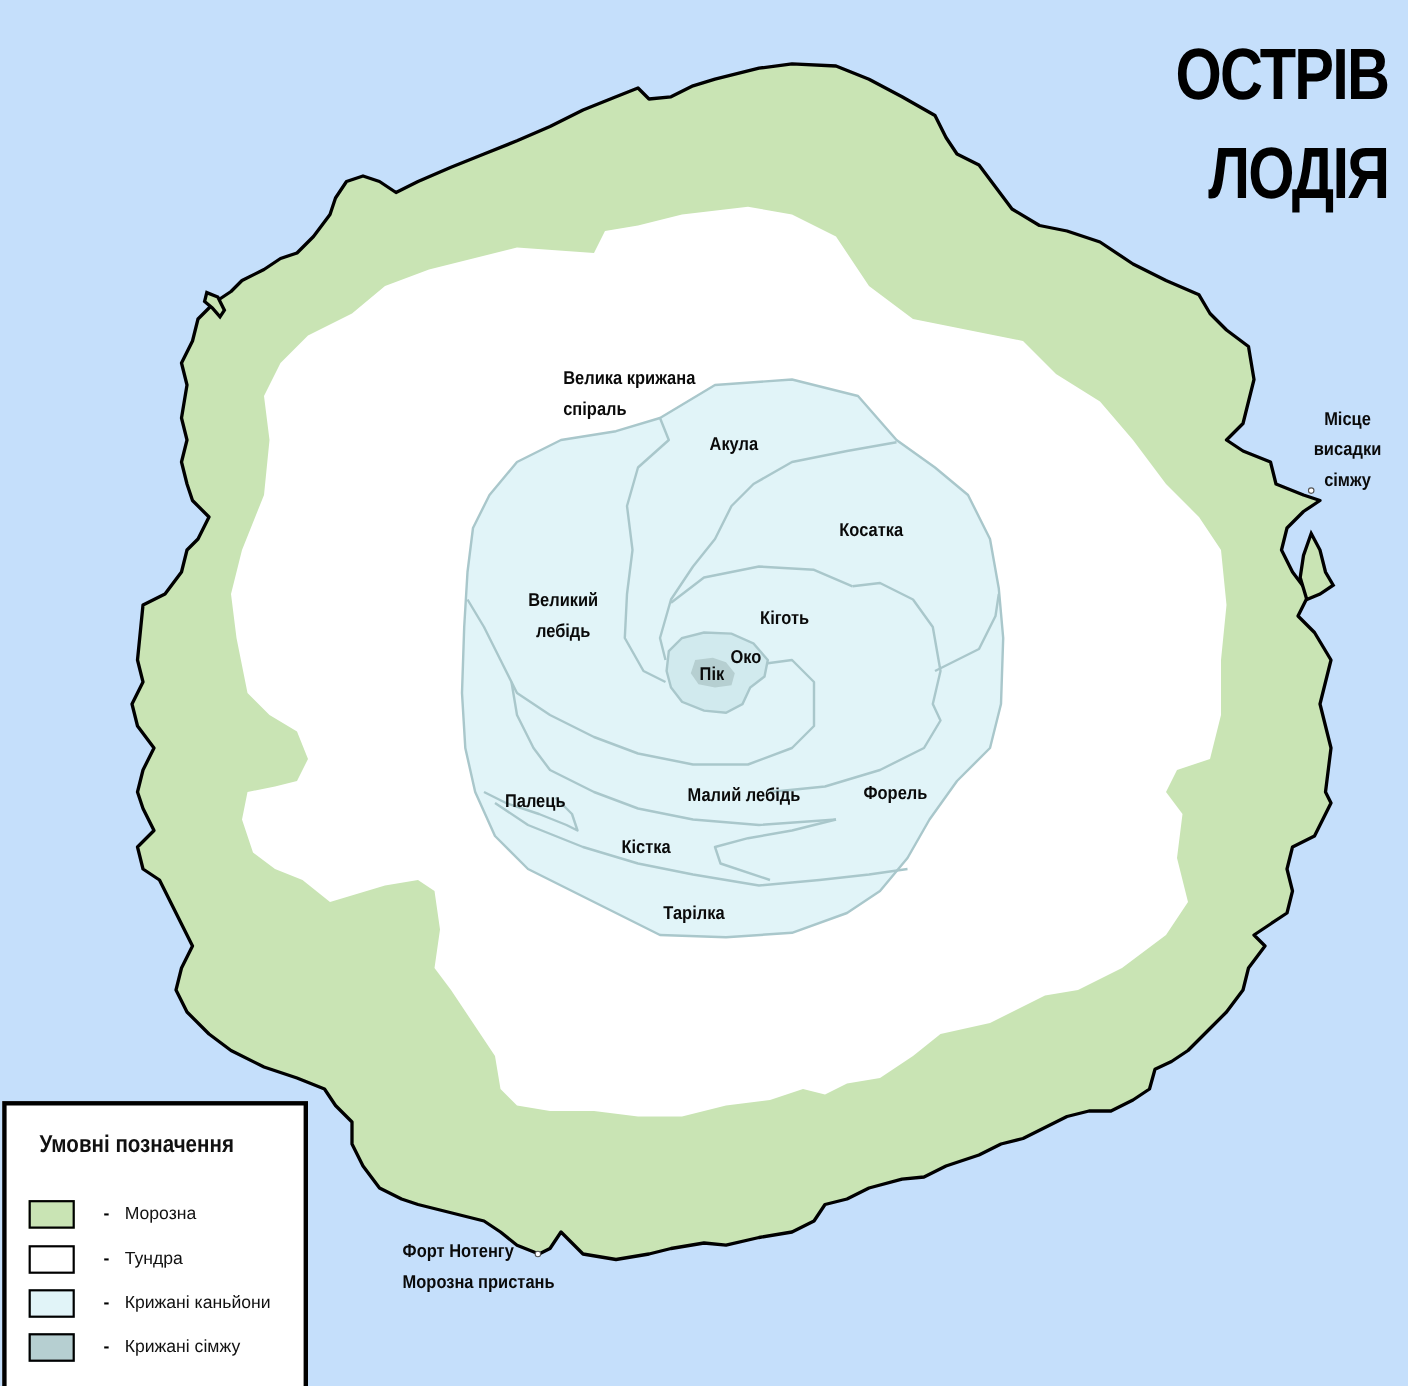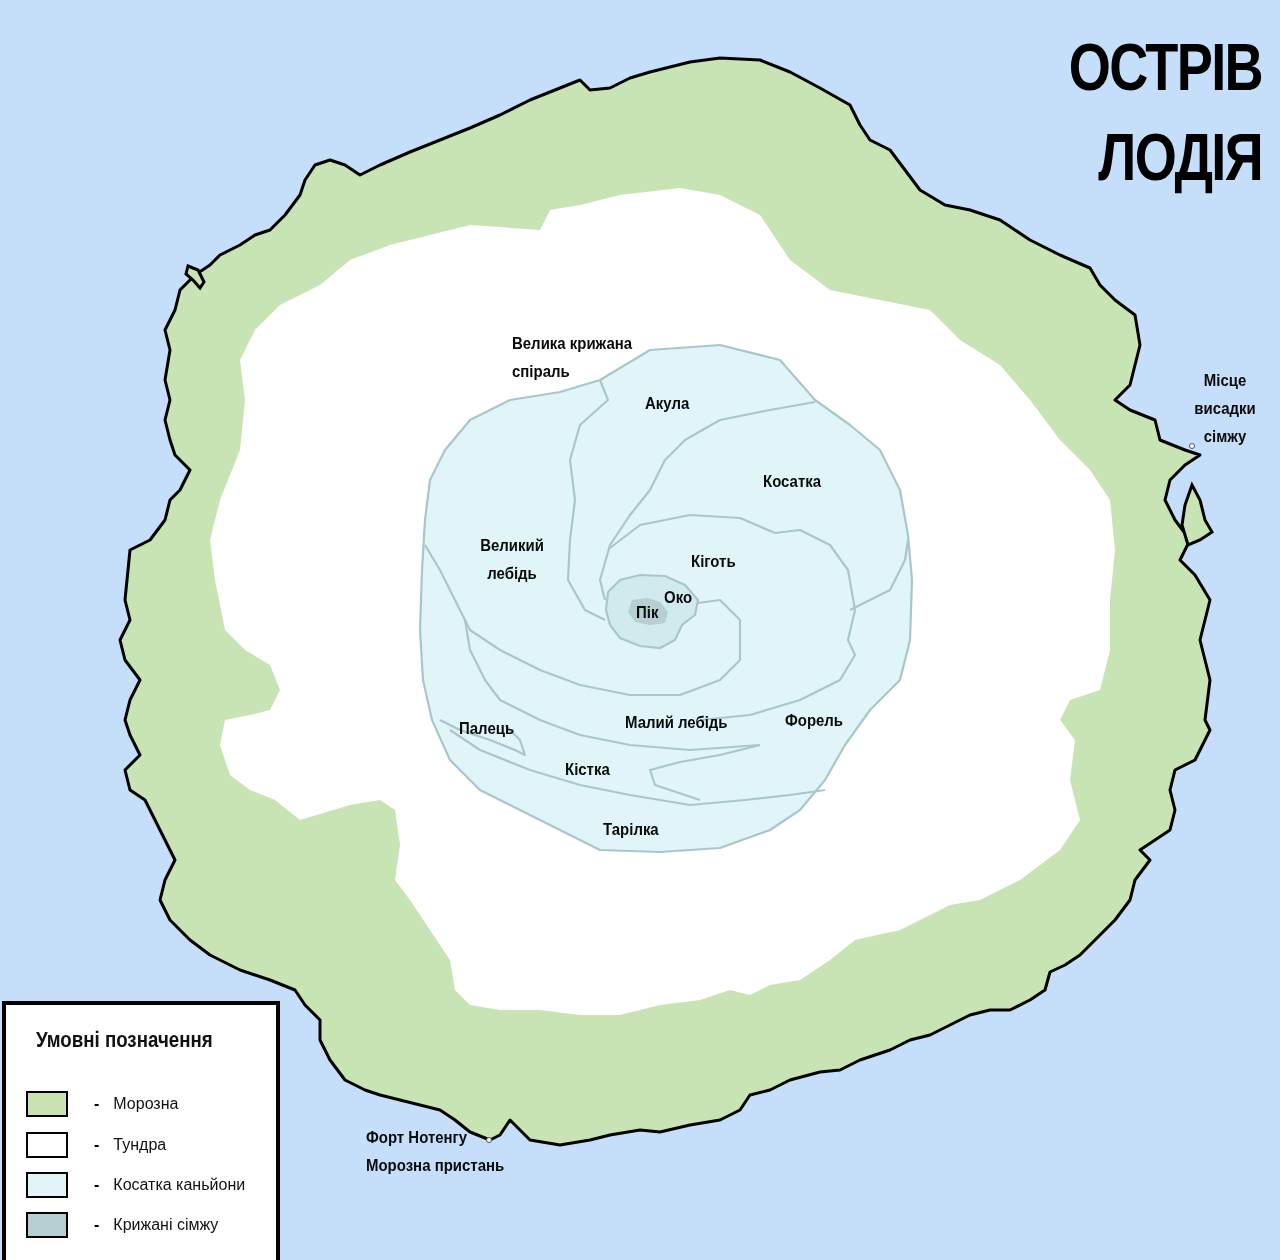--- a/index.html
+++ b/index.html
@@ -87,20 +87,20 @@
     <span class="legend-label">Морозна</span>
   </div>
   <div class="legend-row" style="top:127px;">
     <div class="swatch" style="background:#ffffff;"></div>
     <span class="dash">-</span>
     <span class="legend-label">Тундра</span>
   </div>
   <div class="legend-row" style="top:167px;">
     <div class="swatch" style="background:#e1f4f8;"></div>
     <span class="dash">-</span>
-    <span class="legend-label">Косатка каньйони</span>
+    <span class="legend-label">Крижані каньйони</span>
   </div>
   <div class="legend-row" style="top:207px;">
     <div class="swatch" style="background:#b6cfd1;"></div>
     <span class="dash">-</span>
     <span class="legend-label">Крижані сімжу</span>
   </div>
 </div>
 
 </body></html>

